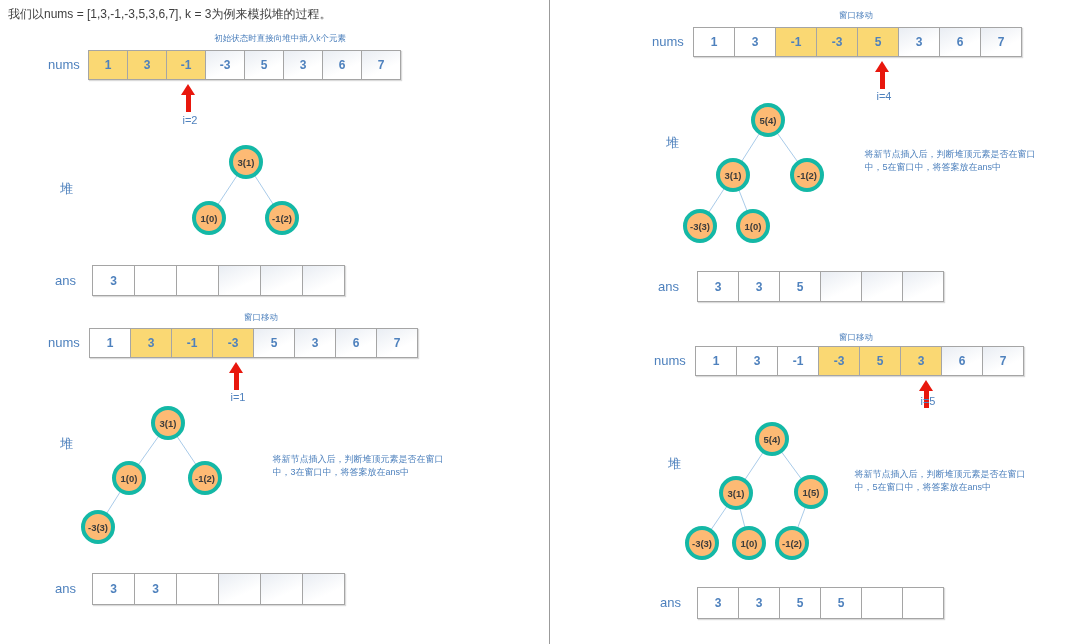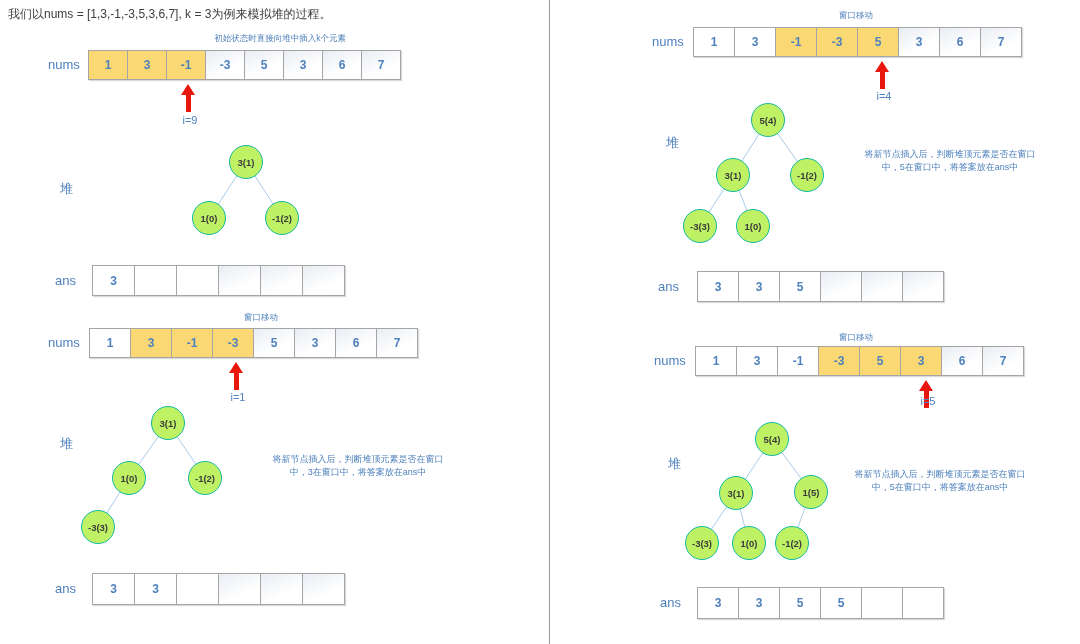--- a/index.html
+++ b/index.html
@@ -18,26 +18,26 @@
   .cell.hl { background:#fad873; }
   .cell.shade { background:linear-gradient(155deg,#e9edf3 0%,#ffffff 65%); }
   .arrow { position:absolute; width:14px; }
   .arrow .head { width:0; height:0; margin:0 auto;
                  border-left:7px solid transparent; border-right:7px solid transparent;
                  border-bottom:11px solid #e8170d; }
   .arrow .shaft { width:5px; height:17px; background:#e8170d; margin:0 auto; }
   .ptr { position:absolute; transform:translateX(-50%); font-size:11px; color:#4e81bd; }
   .heaplabel { position:absolute; font-size:13px; color:#4e81bd; }
   .node { position:absolute; width:34px; height:34px; border-radius:50%;
-          border:1px solid #14b8a6; background:#bef264; box-sizing:border-box;
+          border:4px solid #14b8a6; background:#fdba74; box-sizing:border-box;
           display:flex; align-items:center; justify-content:center;
           font-size:9.5px; font-weight:bold; color:#3c3c3c; z-index:2; }
   .edges { position:absolute; left:0; top:0; z-index:1; }
   .annot { position:absolute; transform:translateX(-50%); font-size:9px; color:#4e81bd;
-           text-align:center; line-height:13px; white-space:nowrap; }
+           line-height:13px; white-space:nowrap; }
 </style>
 </head>
 <body>
 
 <div class="page">
 
   <div class="intro">我们以nums = [1,3,-1,-3,5,3,6,7], k = 3为例来模拟堆的过程。</div>
   <div class="divider" style="left:549px;"></div>
 
   <svg class="edges" width="1080" height="644">
@@ -68,21 +68,21 @@
     <div class="cell shade">-3</div>
     <div class="cell shade">5</div>
     <div class="cell shade">3</div>
     <div class="cell shade">6</div>
     <div class="cell shade">7</div>
   </div>
   <div class="arrow" style="left:181px; top:84px;">
     <div class="head"></div>
     <div class="shaft"></div>
   </div>
-  <div class="ptr" style="left:190px; top:114px;">i=9</div>
+  <div class="ptr" style="left:190px; top:114px;">i=2</div>
   <div class="heaplabel" style="left:60px; top:180px;">堆</div>
   <div class="node" style="left:229px; top:145px;">3(1)</div>
   <div class="node" style="left:192px; top:201px;">1(0)</div>
   <div class="node" style="left:265px; top:201px;">-1(2)</div>
   <div class="rowlabel" style="left:55px; top:265px; line-height:31px;">ans</div>
   <div class="cells" style="left:92px; top:265px; --w:43px; --h:31px;">
     <div class="cell">3</div>
     <div class="cell"></div>
     <div class="cell"></div>
     <div class="cell shade"></div>

